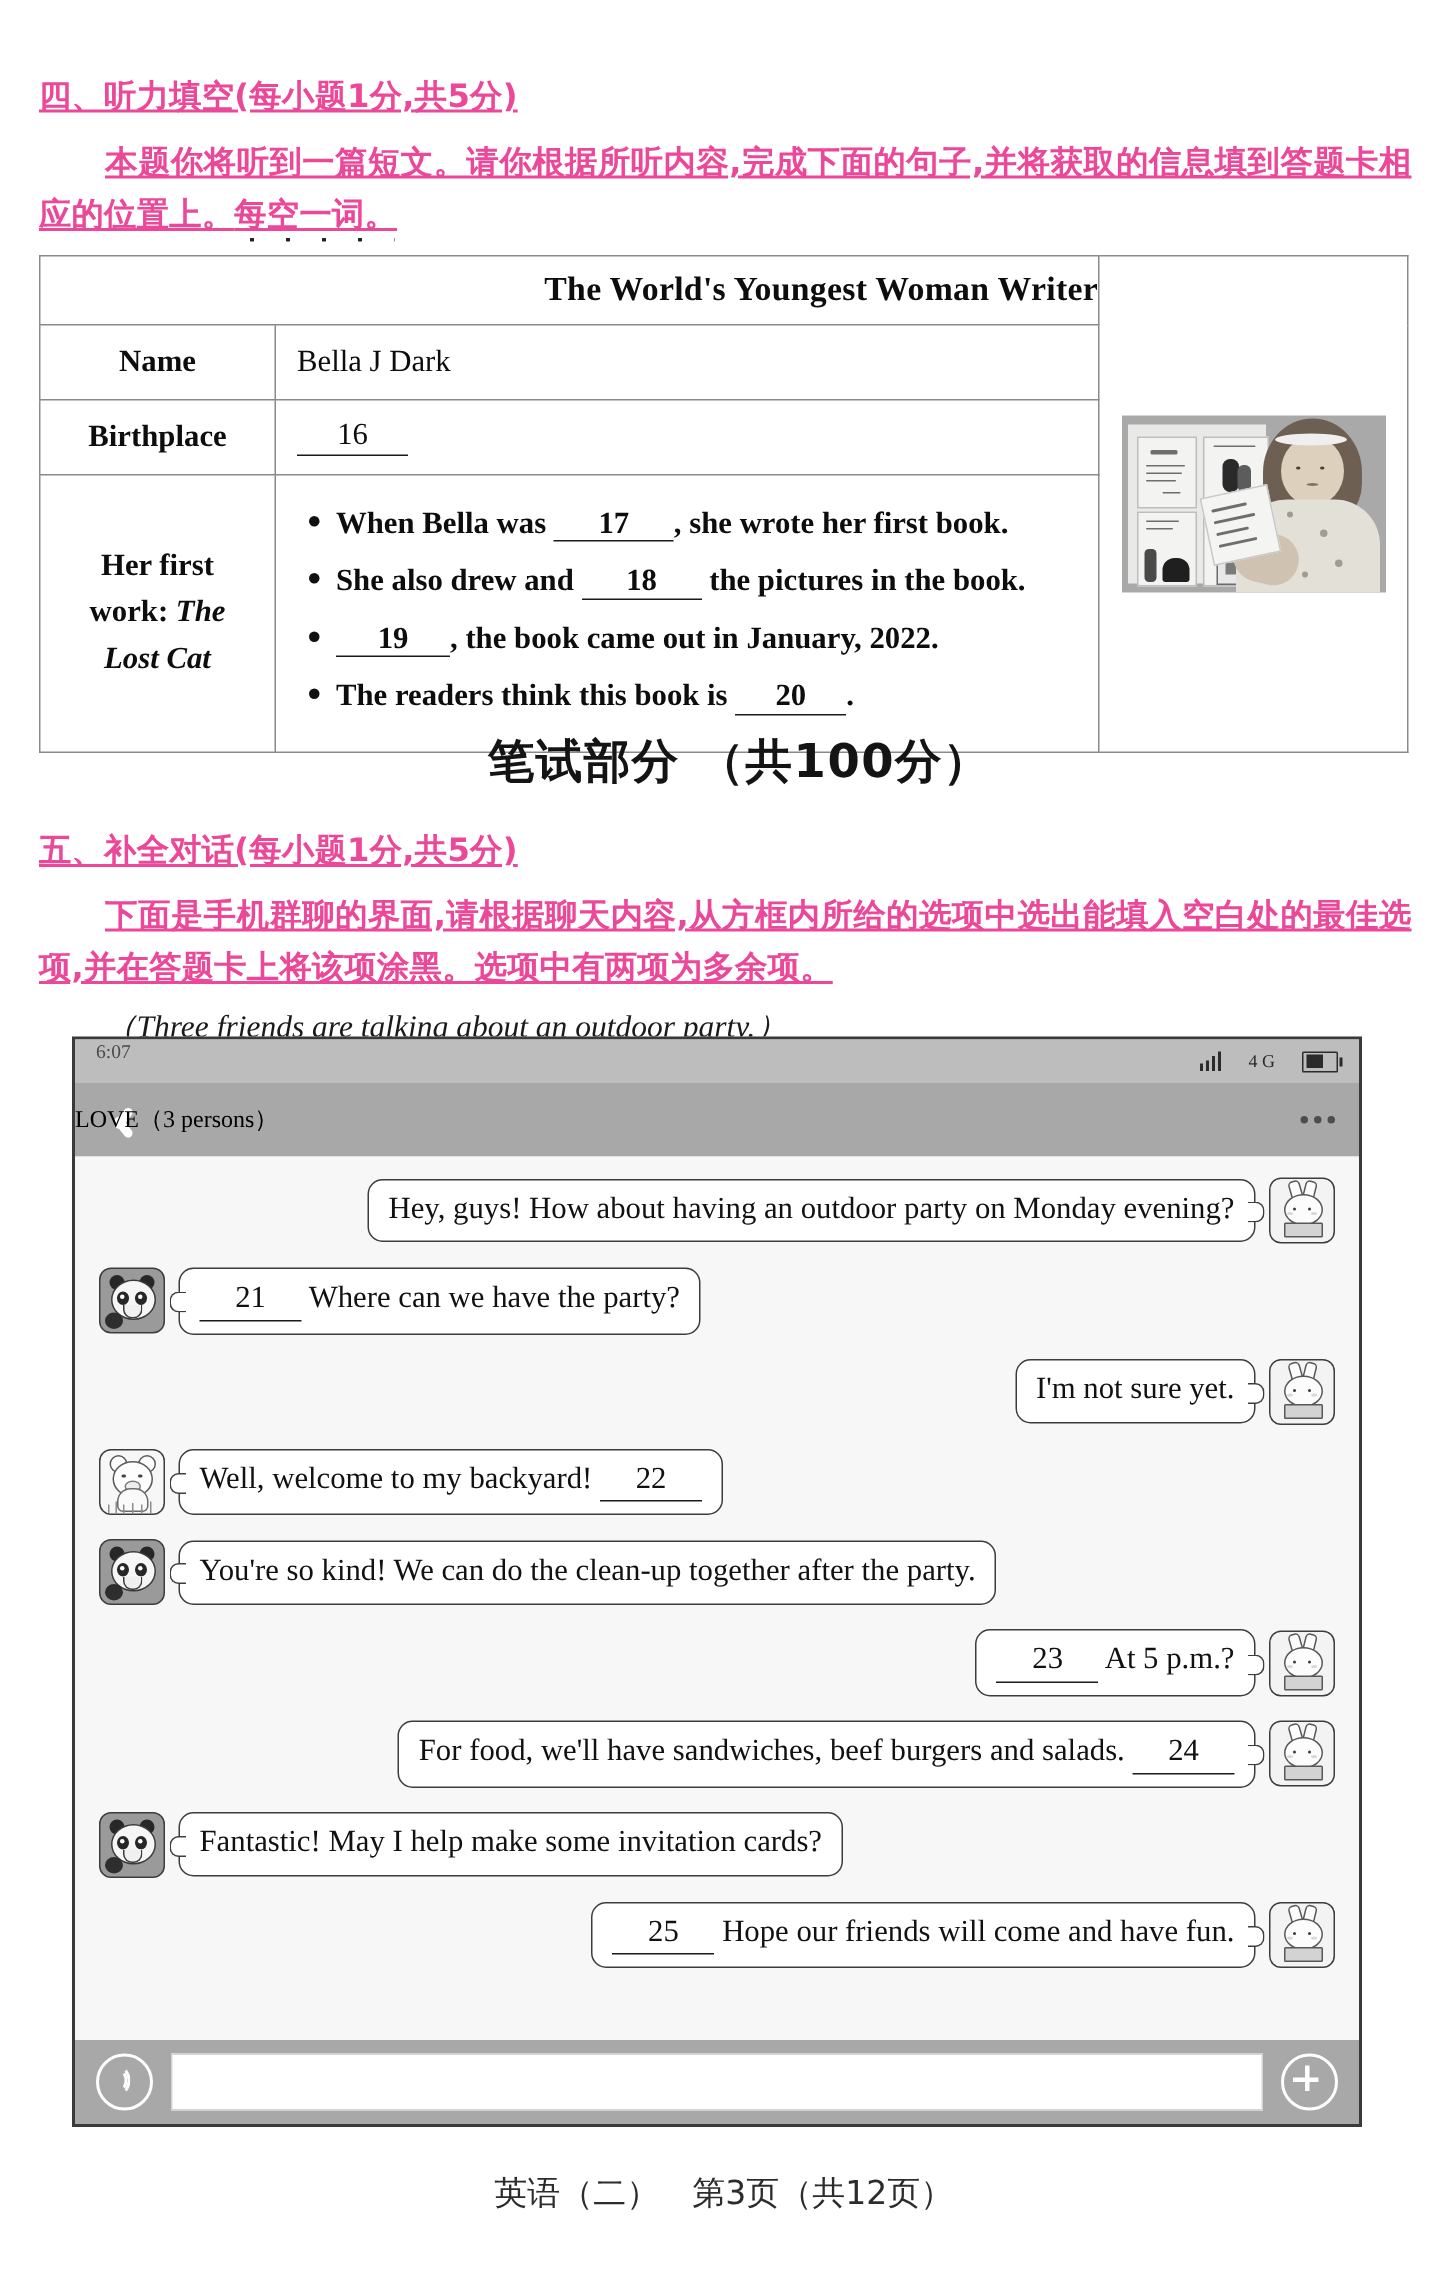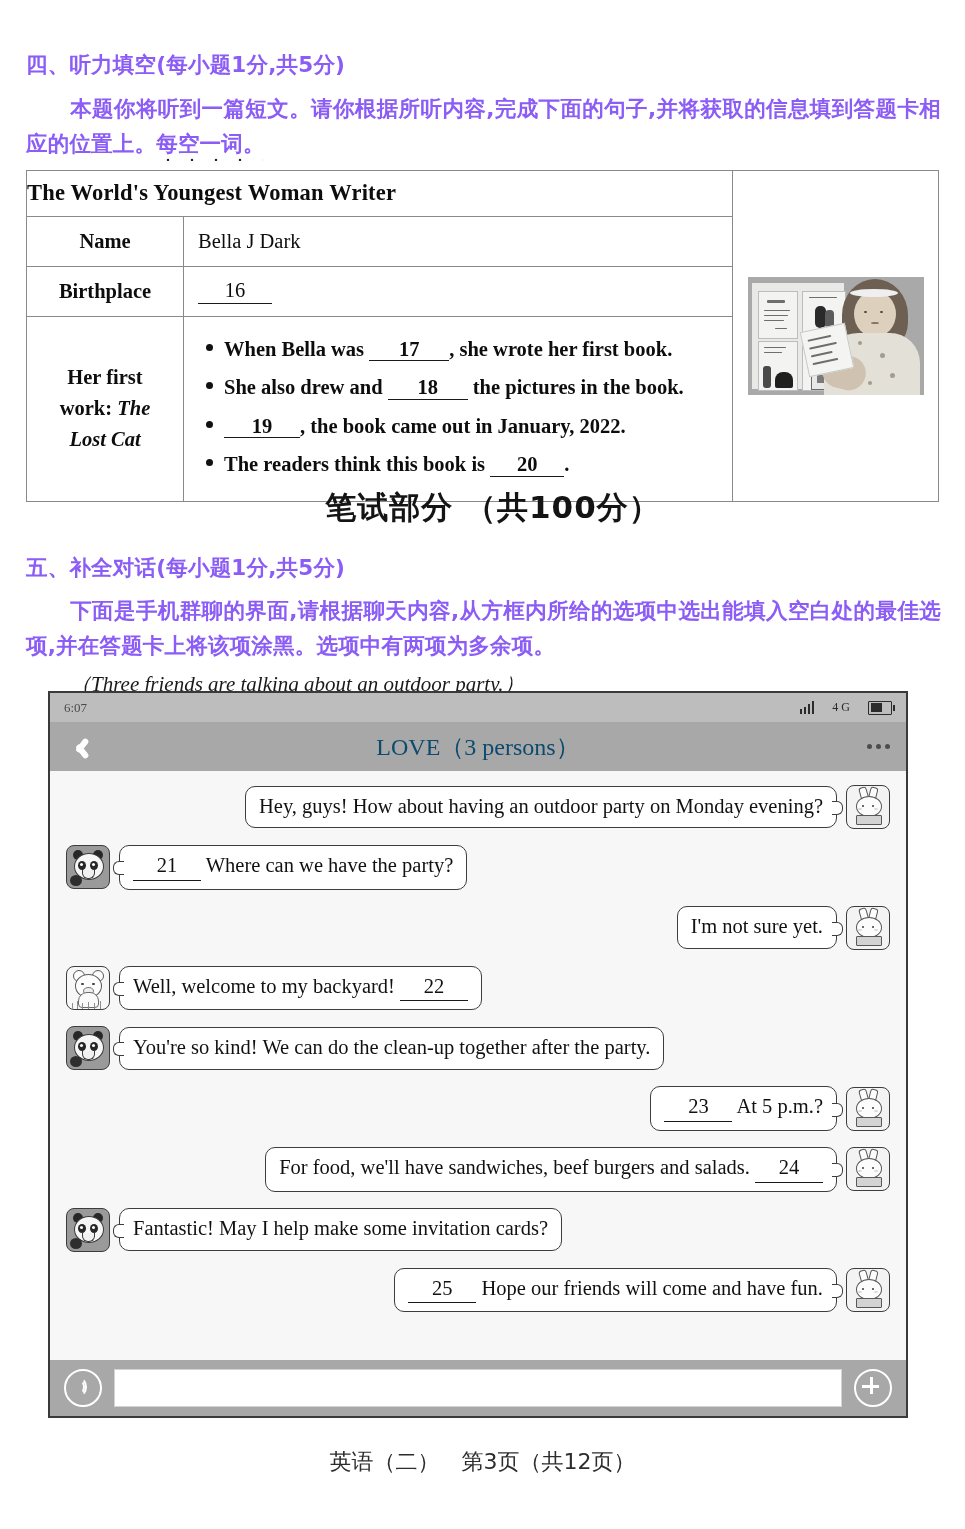--- a/index.html
+++ b/index.html
@@ -13,21 +13,22 @@
   }
   .page{position:relative;width:965px;height:1529px;}
 
   
   .cn{
     font-family:"DejaVu Sans","Liberation Sans",sans-serif;
     font-weight:600;
     font-size:21.5px;
     line-height:1.62;
     letter-spacing:0.2px;
-    color:#8b5cf6;
+    color:#ec4899;
+    text-decoration:underline;
   }
   .sec-head{position:absolute;left:26px;font-size:21.5px;}
   .sec-body{position:absolute;left:26px;width:915px;text-align:justify;}
   .indent{display:inline-block;width:44px;}
 
   
   .dotted{position:relative;}
   .dotted:after{
     content:"";position:absolute;left:0;right:2px;bottom:-5px;height:3px;
     background-image:radial-gradient(circle, #222 1.4px, transparent 1.6px);
@@ -35,21 +36,21 @@
   }
 
   
   .ltable{
     position:absolute;left:26px;top:170px;width:913px;
     border:1.6px solid #555;border-collapse:collapse;
     background:#fff;
   }
   .ltable td{border:1.1px solid #8a8a8a;vertical-align:middle;}
   .ltable .title-cell{
-    text-align:left;font-weight:bold;font-size:22.5px;
+    text-align:right;font-weight:bold;font-size:22.5px;
     padding:9px 0 10px;letter-spacing:.2px;
   }
   .lbl-cell{
     width:148px;text-align:center;font-weight:bold;font-size:20.5px;
     padding:9px 4px;line-height:1.5;
   }
   .val-cell{padding:8px 0 8px 14px;font-size:20.5px;}
   .pic-cell{width:205px;padding:0;text-align:center;vertical-align:middle;}
   .bullets{margin:0;padding:6px 0 8px 16px;list-style:none;}
   .bullets li{
@@ -120,21 +121,21 @@
   .en-it{
     position:absolute;left:70px;font-style:italic;font-size:21px;color:#1a1a1a;margin-top:10px;
   }
 
   
   .phone{
     position:absolute;left:48px;top:691px;width:860px;height:727px;
     background:#f2f2f2;border:2px solid #3a3a3a;box-sizing:border-box;
   }
   .statusbar{
-    height:29px;background:#bdbdbd;display:flex;align-items:center;
+    height:29px;background:#bdbdbd;display:flex;
     justify-content:space-between;padding:0 14px;box-sizing:border-box;
   }
   .clock{font-size:13px;color:#4a4a4a;font-family:"Liberation Serif",serif;}
   .status-right{display:flex;align-items:center;gap:16px;}
   .bars{display:flex;align-items:flex-end;gap:1.5px;height:13px;}
   .bars i{display:block;width:2.5px;background:#2b2b2b;}
   .bars i:nth-child(1){height:5px;}
   .bars i:nth-child(2){height:7px;}
   .bars i:nth-child(3){height:10px;}
   .bars i:nth-child(4){height:13px;}
@@ -147,22 +148,22 @@
     height:49px;background:#a8a8a8;display:flex;align-items:center;
     justify-content:space-between;padding:0 16px;box-sizing:border-box;position:relative;
   }
   .backchev{width:26px;height:26px;position:relative;cursor:pointer;}
   .backchev:before,.backchev:after{
     content:"";position:absolute;left:9px;width:6px;height:16px;background:#fff;border-radius:3px;
   }
   .backchev:before{top:0;transform:rotate(38deg);transform-origin:bottom left;}
   .backchev:after{top:13px;transform:rotate(-38deg);transform-origin:top left;}
   .chat-title{
-    position:absolute;left:0;right:0;text-align:center;font-size:24px;
-    font-family:"Liberation Serif",serif;color:#0c4a6e;font-weight:400;
+    position:absolute;left:0;right:0;text-align:left;font-size:16px;
+    font-family:"Liberation Serif",serif;color:#000000;font-weight:400;
   }
   .dots{display:flex;gap:4px;z-index:2;}
   .dots i{width:5px;height:5px;border-radius:50%;background:#4d4d4d;display:block;}
 
   .chatbody{
     height:589px;background:#f7f7f7;position:relative;padding:14px 16px 0;
     box-sizing:border-box;
   }
   .row{display:flex;align-items:center;margin-bottom:16px;}
   .row.left{justify-content:flex-start;}

